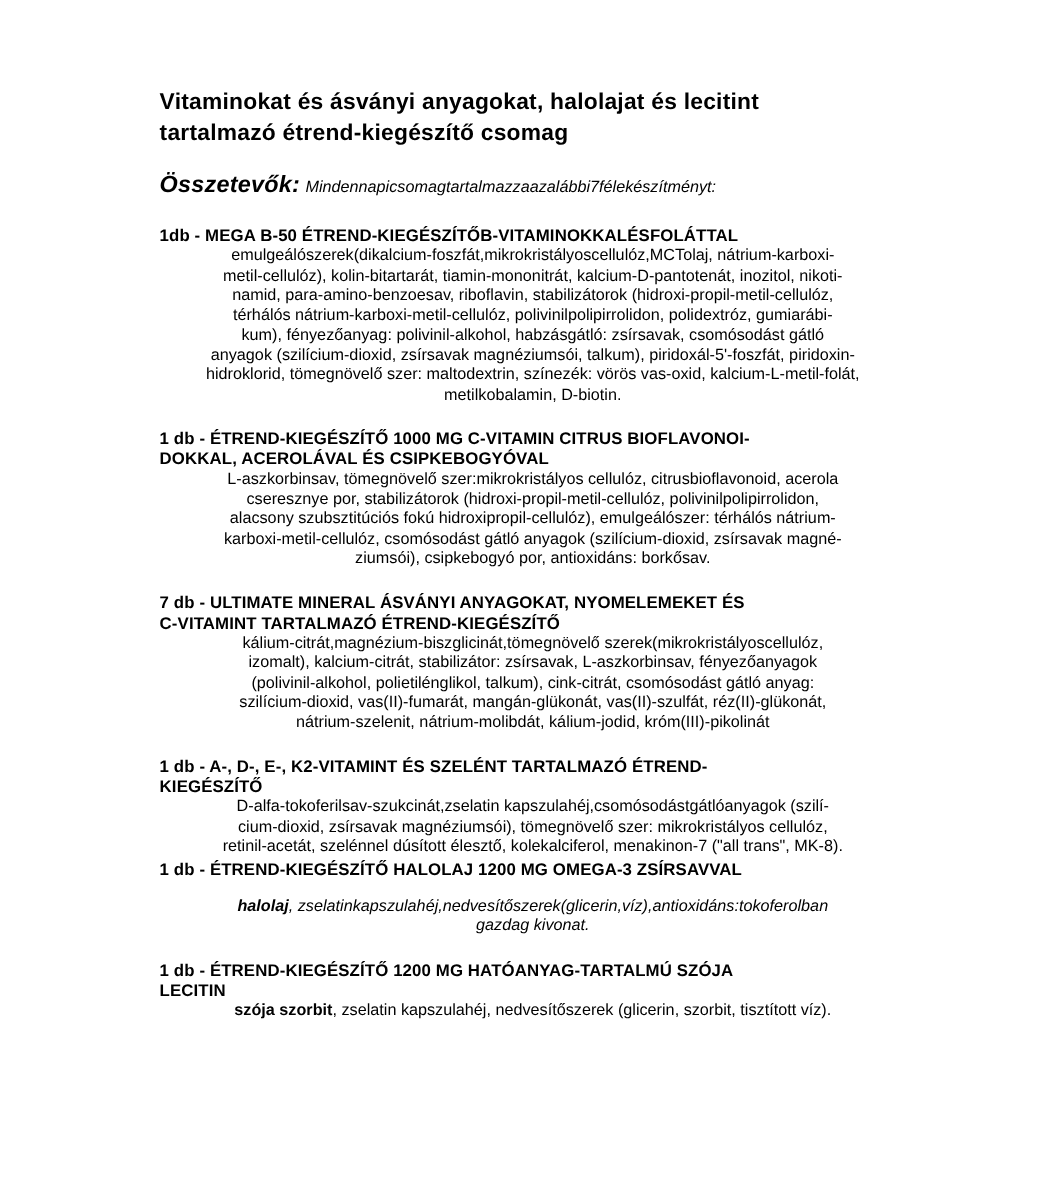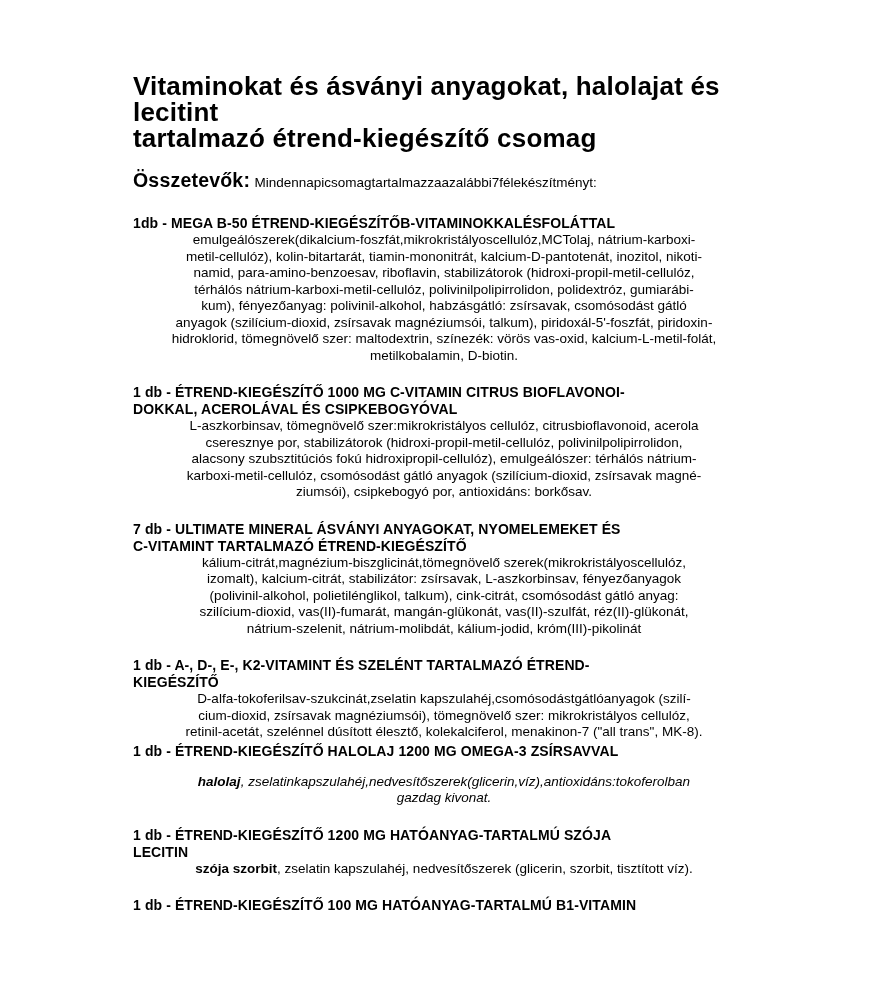--- a/index.html
+++ b/index.html
@@ -12,30 +12,31 @@
     color: #000000;
     overflow: hidden;
   }
   .doc {
     position: absolute;
     left: 133px;
     top: 73px;
     width: 622px;
   }
   .doc-title {
-    font-size: 26px;
+    font-size: 19px;
     line-height: 26px;
     font-weight: bold;
     margin: 0;
     white-space: pre-line;
     letter-spacing: 0.2px;
   }
   .ingredients-line {
     margin-top: 17px;
     line-height: 24px;
+    font-style: italic;
   }
   .ingredients-label {
     font-size: 19.5px;
     font-weight: bold;
     letter-spacing: 0.2px;
   }
   .ingredients-intro {
     font-size: 13.5px;
   }
   .section {
@@ -127,16 +128,15 @@
 gazdag kivonat.</span></p>
   </div>
 
   <div class="section">
     <h2 class="section-heading">1 db - ÉTREND-KIEGÉSZÍTŐ 1200 MG HATÓANYAG-TARTALMÚ SZÓJA
 LECITIN</h2>
     <p class="section-body"><span class="lead">szója szorbit</span><span>, zselatin kapszulahéj, nedvesítőszerek (glicerin, szorbit, tisztított víz).</span></p>
   </div>
 
   <div class="section">
-    <h2 class="section-heading">1 db - ÉTREND-KIEGÉSZÍTŐ 100 MG HATÓANYAG-TARTALMÚ B1-VITAMIN</h2>
   </div>
 
 </div>
 
 </body></html>

